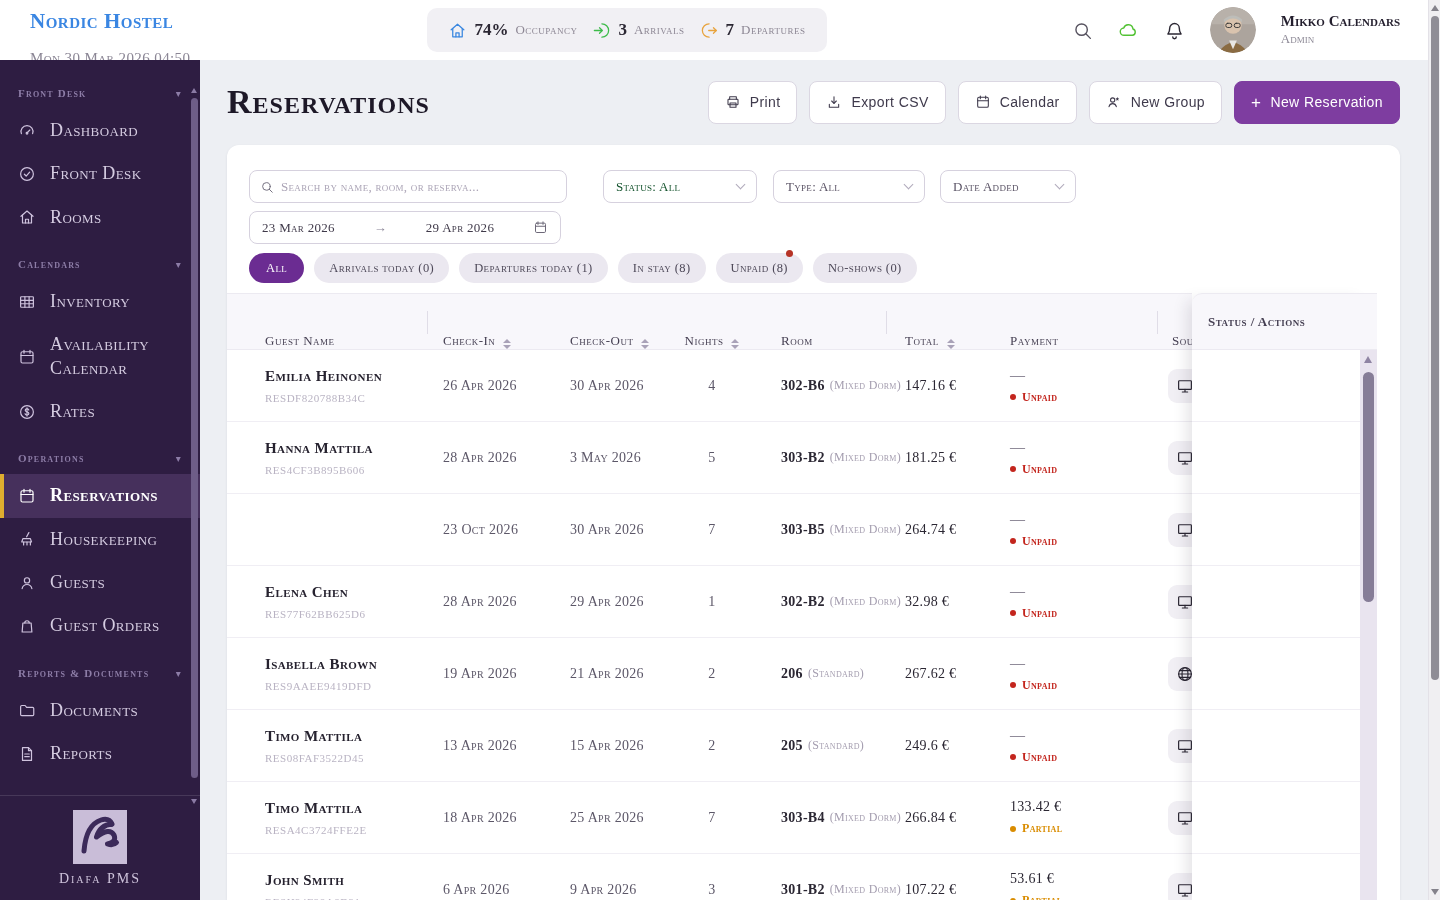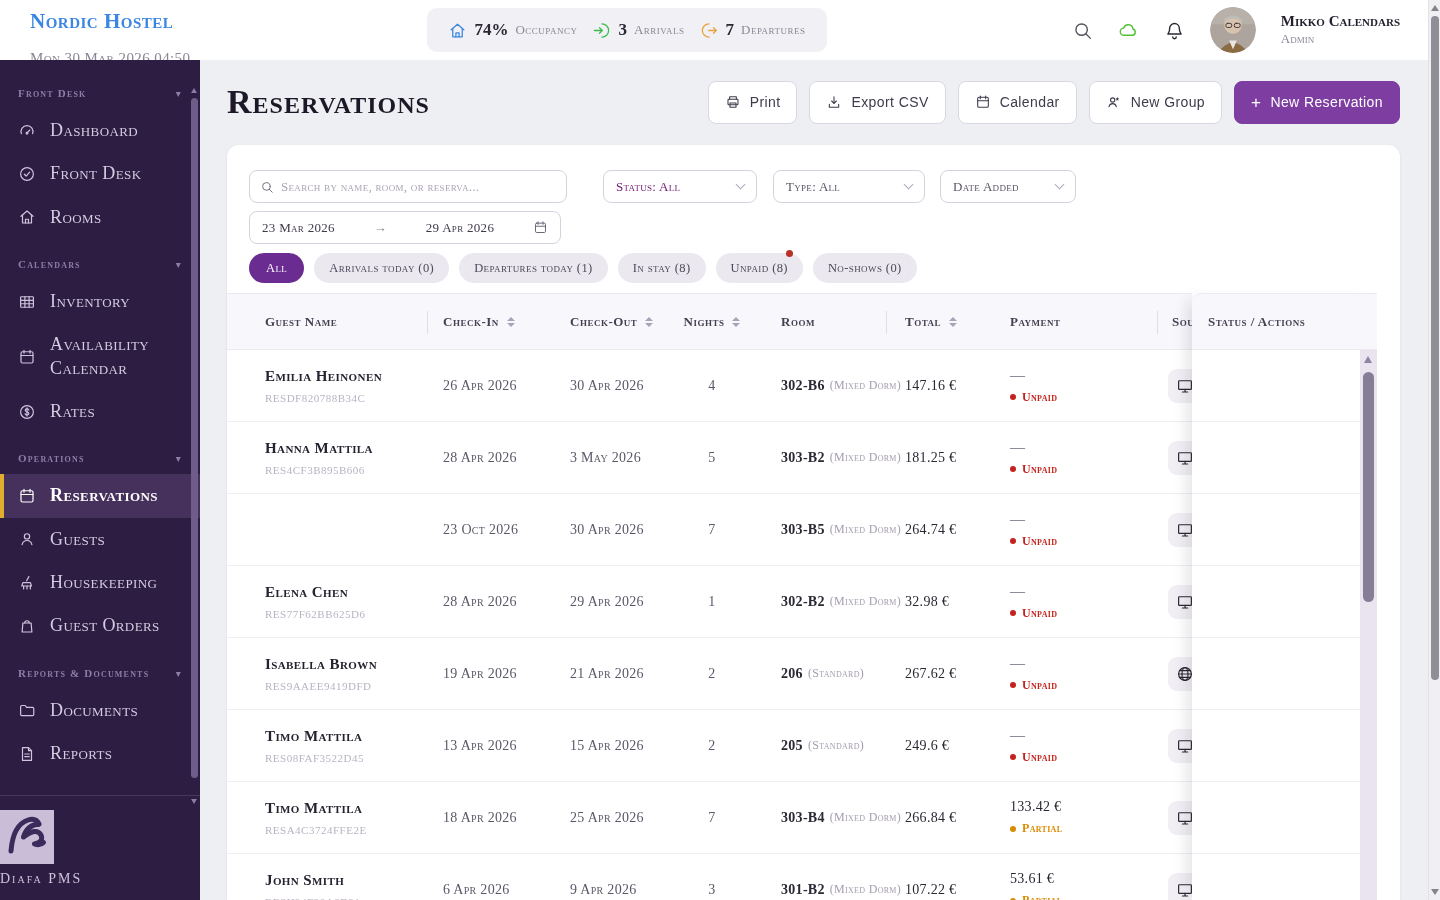--- a/index.html
+++ b/index.html
@@ -41,21 +41,21 @@
   .sec-head:first-child{margin-top:0}
   .sec-head .car{font-size:10px;color:#8d7da7}
   .side-item{display:flex;align-items:center;gap:14px;padding:10px 18px;color:#d5cce1;font-size:18px;letter-spacing:.4px;cursor:pointer;line-height:1.3}
   .side-item svg{width:18px;height:18px;flex:none;color:#cfc3de}
   .side-item.active{background:#46305c;border-left:4px solid #dfae2f;padding-left:14px;color:#fff;font-weight:700}
   .side-item.active svg{color:#fff}
   .side-sb{position:absolute;right:2px;top:28px;width:7px;height:702px;z-index:5}
   .side-sb .th{position:absolute;left:0;top:10px;width:7px;height:680px;background:#6e5d88;border-radius:4px}
   .side-sb .u{width:0;height:0;border-left:3.5px solid transparent;border-right:3.5px solid transparent;border-bottom:5px solid #8a7aa4;position:absolute;top:0;left:0}
   .side-sb .d{width:0;height:0;border-left:3.5px solid transparent;border-right:3.5px solid transparent;border-top:5px solid #8a7aa4;position:absolute;bottom:-14px;left:0}
-  .side-footer{position:absolute;left:0;right:0;bottom:0;height:105px;border-top:1px solid rgba(255,255,255,.12);display:flex;flex-direction:column;justify-content:center;gap:7px}
+  .side-footer{position:absolute;left:0;right:0;bottom:0;height:105px;border-top:1px solid rgba(255,255,255,.12);display:flex;flex-direction:column;align-items:center;justify-content:center;gap:7px}
   .side-footer .logo{width:54px;height:54px}
   .side-footer .lbl{color:#cdc2da;font-size:14px;letter-spacing:2px}
 
   
   .main{position:absolute;left:200px;top:60px;right:12px;bottom:0;background:#edeff3;overflow:hidden}
   .title-row{position:absolute;left:27px;right:28px;top:24px;height:36px;display:flex;align-items:center}
   h1{font-size:34px;font-weight:700;color:#1d1827;letter-spacing:1px;line-height:1}
   .toolbar{margin-left:auto;display:flex;gap:12px}
   .tbtn{height:43px;background:#fff;border:1px solid #dbd7e2;border-radius:8px;display:flex;align-items:center;gap:9px;padding:0 16px;font-size:14px;color:#3f3a4c;letter-spacing:.4px;cursor:pointer;white-space:nowrap}
   .tbtn svg{width:16px;height:16px;color:#3f3a4c}
@@ -63,37 +63,37 @@
   .tbtn.primary .plus{font-size:17px;line-height:1;font-weight:400}
 
   .card{position:absolute;left:27px;right:28px;top:85px;bottom:0;background:#fff;border-radius:12px 12px 0 0;box-shadow:0 1px 3px rgba(30,20,50,.08);overflow:hidden}
 
   
   .fld{position:absolute;height:33px;border:1px solid #d6d1de;border-radius:8px;background:#fff;display:flex;align-items:center;font-size:13px;color:#5a5365;letter-spacing:.3px}
   .f-search{left:22px;top:25px;width:318px;padding:0 10px;gap:7px}
   .f-search svg{width:14px;height:14px;color:#6d6878;flex:none}
   .f-search input{border:none;flex:1;font-size:13px;color:#4a4456;letter-spacing:.3px;background:transparent}
   .f-sel{justify-content:space-between;padding:0 12px;cursor:pointer}
-  .f-status{left:376px;top:25px;width:154px;color:#701a75}
+  .f-status{left:376px;top:25px;width:154px;color:#14532d}
   .f-type{left:546px;top:25px;width:152px}
   .f-dadd{left:713px;top:25px;width:136px}
   .chev{width:7px;height:7px;border-right:1.4px solid #b0aabb;border-bottom:1.4px solid #b0aabb;transform:rotate(45deg);margin-top:-4px}
   .f-range{left:22px;top:66px;width:312px;justify-content:space-between;padding:0 12px;color:#3f3949;cursor:pointer}
   .f-range .arr{color:#8a8496;font-size:13px}
   .f-range svg{width:15px;height:15px;color:#6d6878}
 
   
   .chips{position:absolute;left:22px;top:108px;display:flex;gap:10px}
   .chip{position:relative;height:30px;border-radius:15px;background:#ebe8f0;color:#4e4959;font-size:12.5px;display:flex;align-items:center;padding:0 15px;letter-spacing:.4px;cursor:pointer;white-space:nowrap}
   .chip.active{background:#6b2c92;color:#fff;padding:0 17px}
   .chip .dot{position:absolute;top:-3px;right:10px;width:7px;height:7px;border-radius:50%;background:#b63326}
 
   
   .thead{position:absolute;left:0;top:148px;width:965px;height:57px;background:#f8f7fb;border-top:1px solid #eceaf1;border-bottom:1px solid #eceaf1}
-  .th{position:absolute;top:0;height:100%;display:flex;align-items:center;font-size:13px;font-weight:700;color:#453f52;letter-spacing:.5px;cursor:pointer}
+  .th{position:absolute;top:0;height:100%;display:flex;align-items:flex-end;font-size:13px;font-weight:400;color:#453f52;letter-spacing:.5px;cursor:pointer}
   .sep{position:absolute;top:17px;width:1px;height:23px;background:#e0dde7}
   .sort{display:inline-flex;flex-direction:column;gap:2px;margin-left:8px}
   .sort i{width:0;height:0;border-left:4px solid transparent;border-right:4px solid transparent}
   .sort .u{border-bottom:4px solid #a9a2b8}
   .sort .d{border-top:4px solid #a9a2b8}
   .rows{position:absolute;left:0;top:205px;width:965px}
   .row{position:relative;height:72px;border-bottom:1px solid #f0eef4;background:#fff}
   .cell{position:absolute;top:0;height:100%;display:flex;align-items:center;color:#5c5768;font-size:14px;letter-spacing:.3px}
   .c-guest{left:38px;width:175px;flex-direction:column;align-items:flex-start;justify-content:center;gap:7px}
   .g-name{font-weight:700;font-size:15px;color:#26222f;letter-spacing:.4px}
@@ -275,35 +275,35 @@
           <svg viewBox="0 0 24 24" width="18" height="18">
             <rect x="4" y="5" width="16" height="15" rx="2"></rect>
             <path d="M8 3v4M16 3v4M4 10h16"></path>
           </svg>
         </span>
         <span>Reservations</span>
       </div>
       <div class="side-item">
         <span class="ic" style="display:flex">
           <svg viewBox="0 0 24 24" width="18" height="18">
-            <circle cx="12" cy="8.5" r="3.5"></circle>
-            <path d="M5.5 19.5c.8-3.6 3.4-5.5 6.5-5.5s5.7 1.9 6.5 5.5"></path>
-          </svg>
-        </span>
-        <span>Guests</span>
-      </div>
-      <div class="side-item">
-        <span class="ic" style="display:flex">
-          <svg viewBox="0 0 24 24" width="18" height="18">
             <path d="M14.5 3.5L11.5 9"></path>
             <path d="M6.5 11.5h10l1.5 4.5h-13z"></path>
             <path d="M7.5 16v4M12 16v4M16.5 16v4"></path>
           </svg>
         </span>
         <span>Housekeeping</span>
+      </div>
+      <div class="side-item">
+        <span class="ic" style="display:flex">
+          <svg viewBox="0 0 24 24" width="18" height="18">
+            <circle cx="12" cy="8.5" r="3.5"></circle>
+            <path d="M5.5 19.5c.8-3.6 3.4-5.5 6.5-5.5s5.7 1.9 6.5 5.5"></path>
+          </svg>
+        </span>
+        <span>Guests</span>
       </div>
       <div class="side-item">
         <span class="ic" style="display:flex">
           <svg viewBox="0 0 24 24" width="18" height="18">
             <path d="M6.5 8h11l1 12h-13z"></path>
             <path d="M9 8a3 3 0 0 1 6 0"></path>
           </svg>
         </span>
         <span>Guest Orders</span>
       </div>

